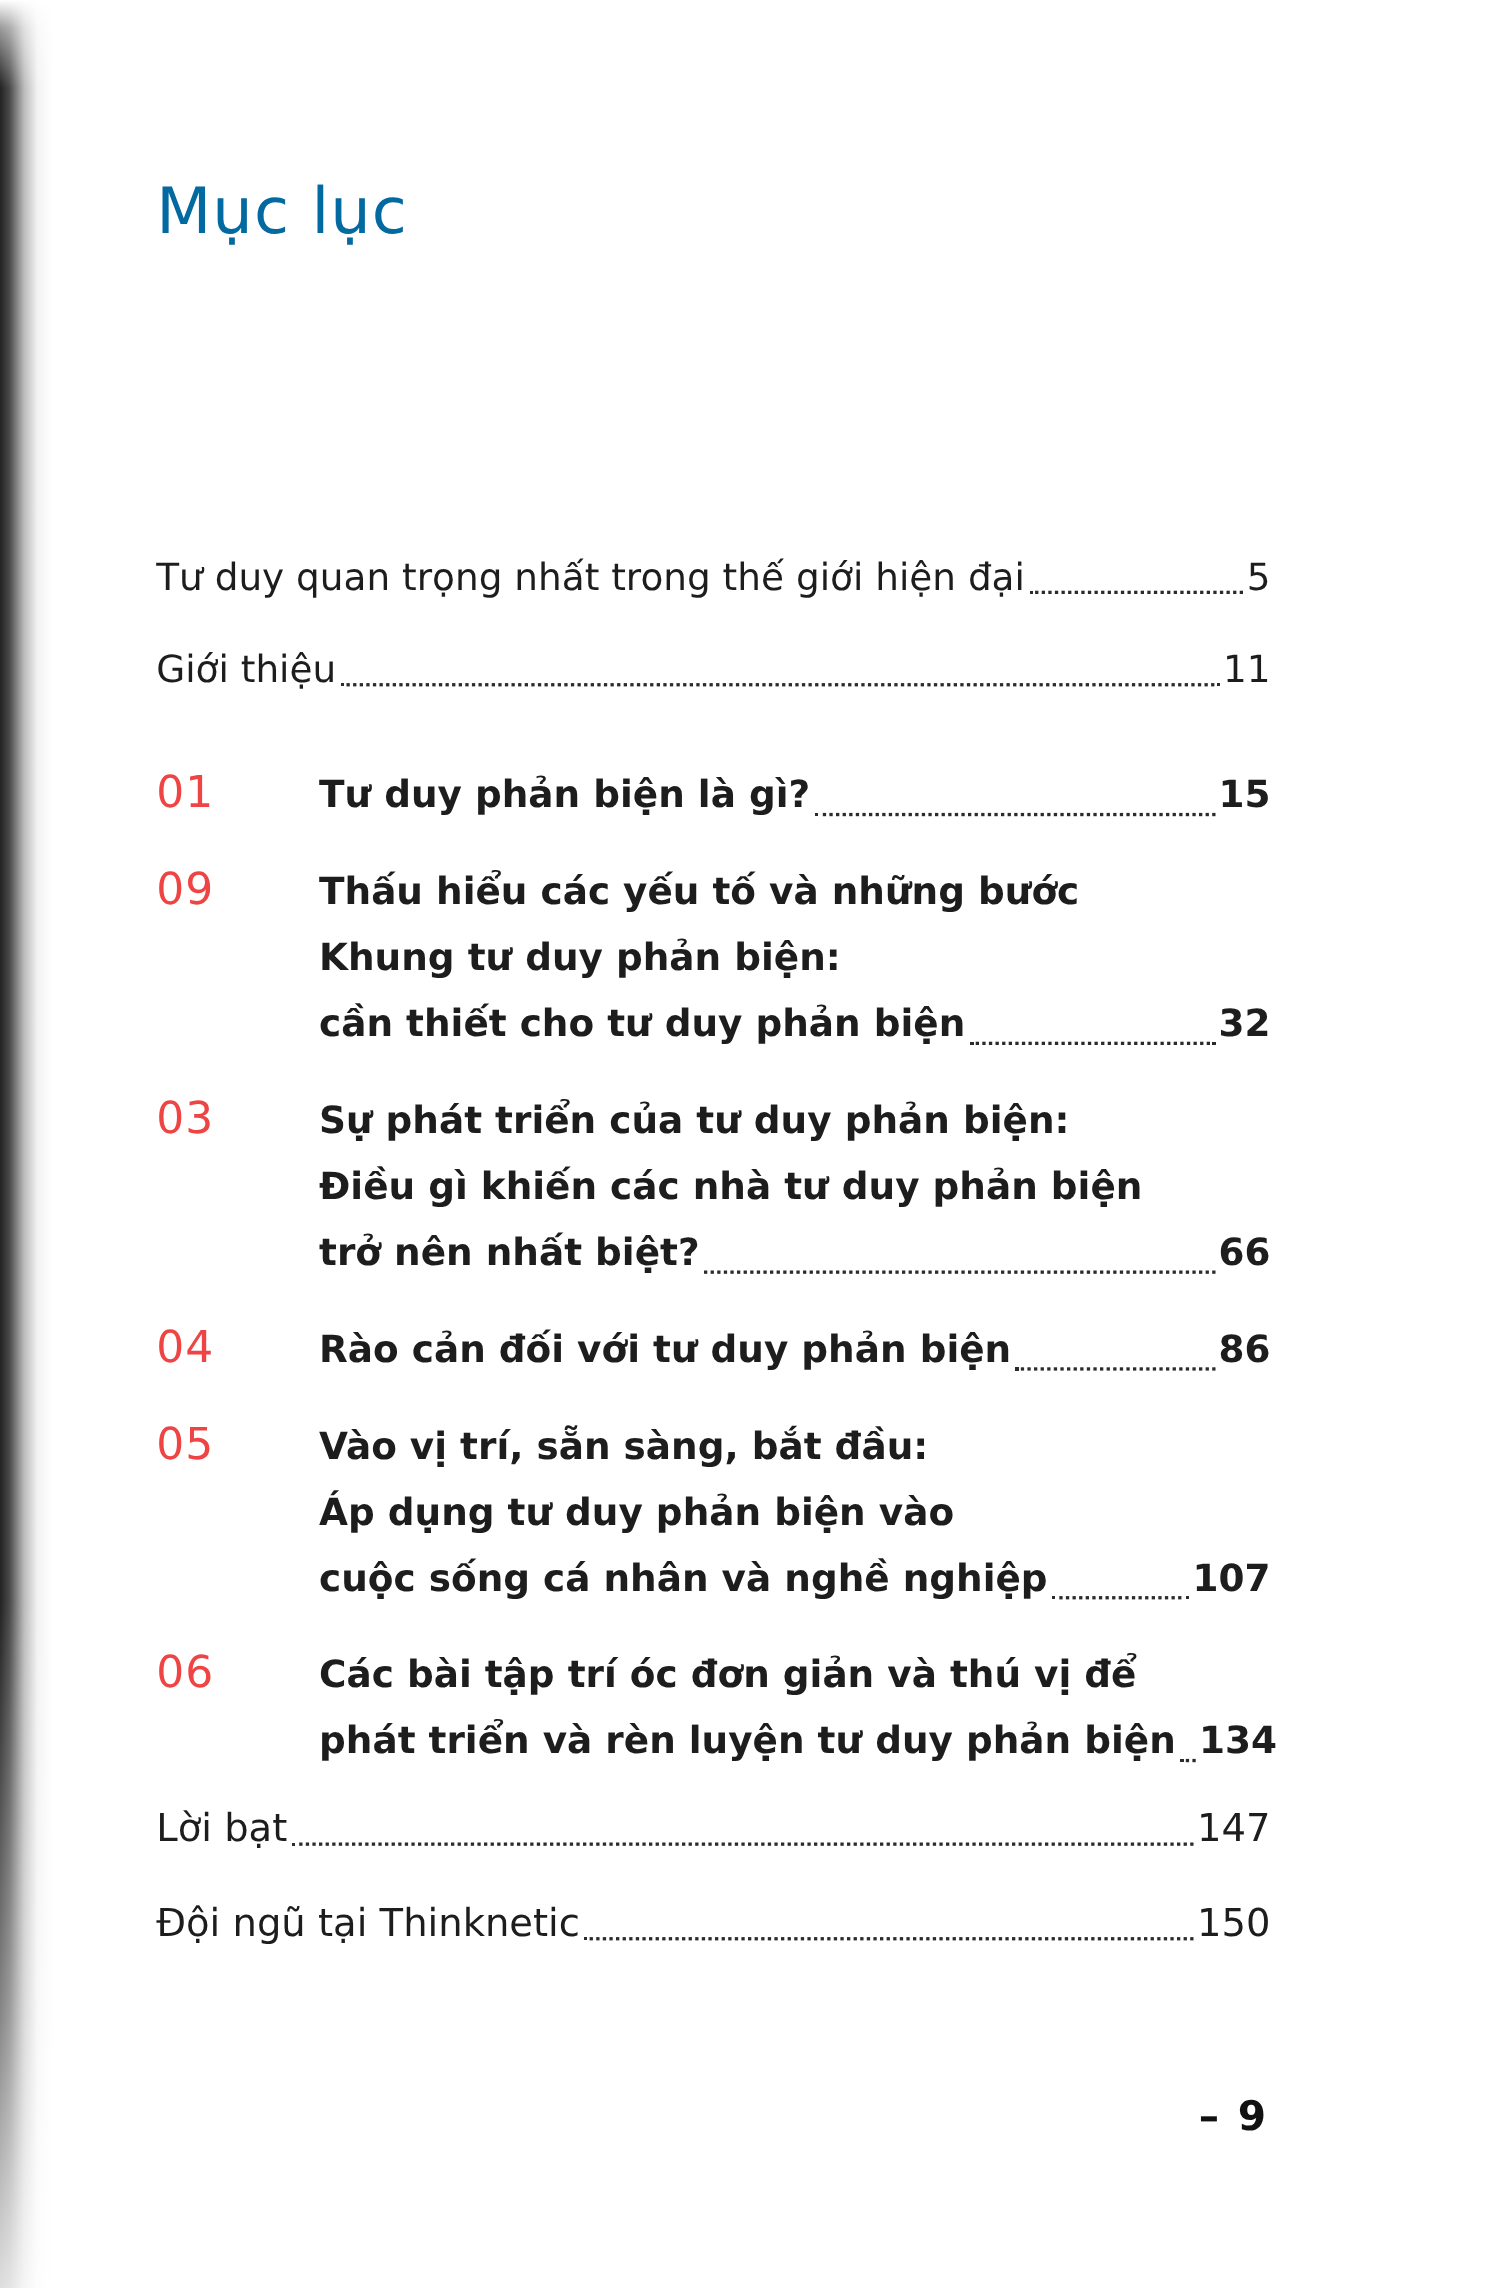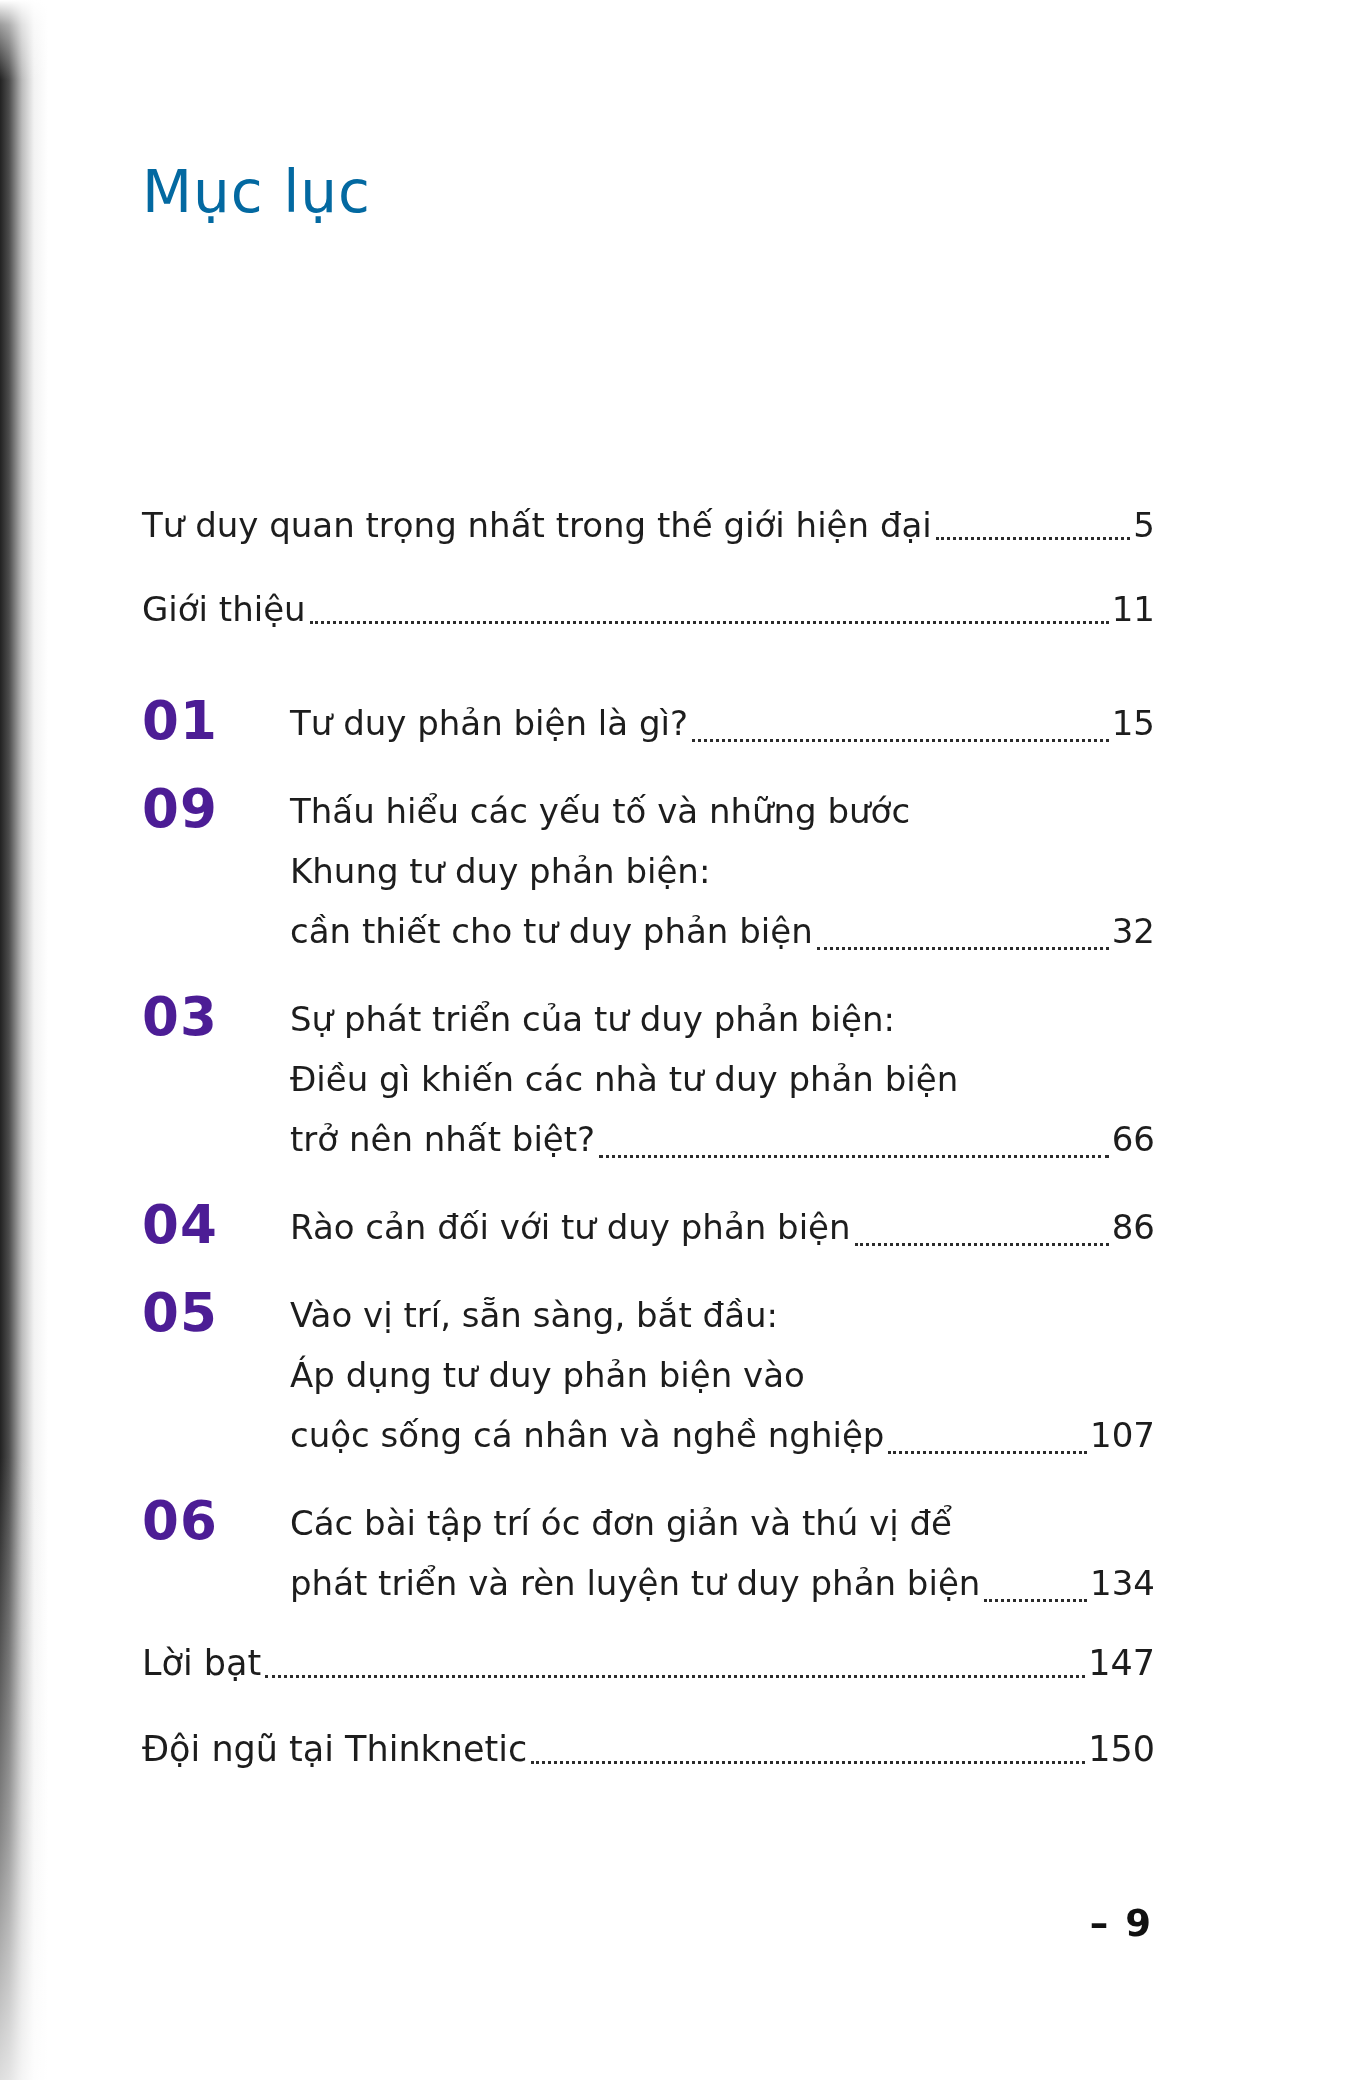--- a/index.html
+++ b/index.html
@@ -61,32 +61,32 @@
 
   .chapters { margin-top: 62px; }
   .chapter {
     display: flex;
     align-items: flex-start;
     margin-bottom: 28px;
   }
   .ch-num {
     width: 148px;
     flex: 0 0 148px;
-    font-size: 53px;
-    font-weight: 700;
+    font-size: 40px;
+    font-weight: 400;
     line-height: 56px;
-    color: #4c1d95;
+    color: #ef4444;
     letter-spacing: 1px;
   }
   .ch-text {
     flex: 1;
     font-size: 34px;
     line-height: 60px;
   }
-  .ch-line { min-height: 60px; }
+  .ch-line { min-height: 60px; font-weight: bold; }
 
   .leader-row { display: flex; align-items: flex-start; }
   .lead-label { white-space: nowrap; }
   .dots {
     flex: 1 1 auto;
     align-self: flex-end;
     border-bottom: 3px dotted #2b2b2b;
     margin: 0 3px 11px 4px;
     min-width: 14px;
     height: 0;

